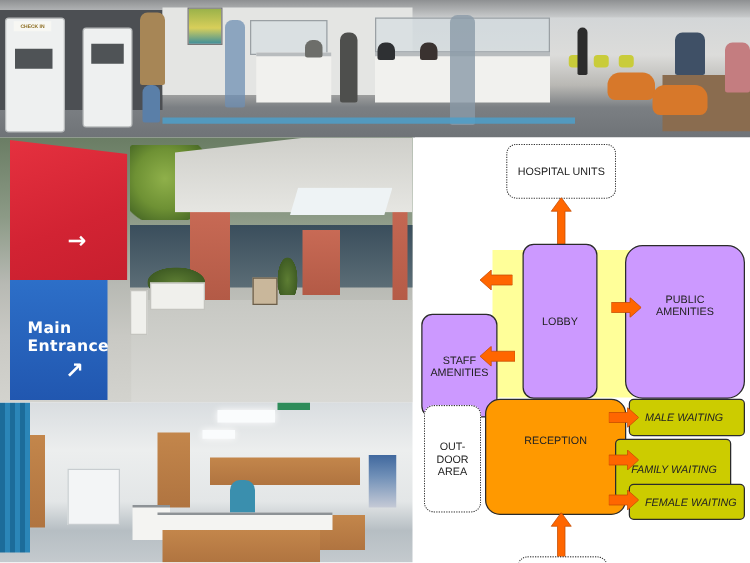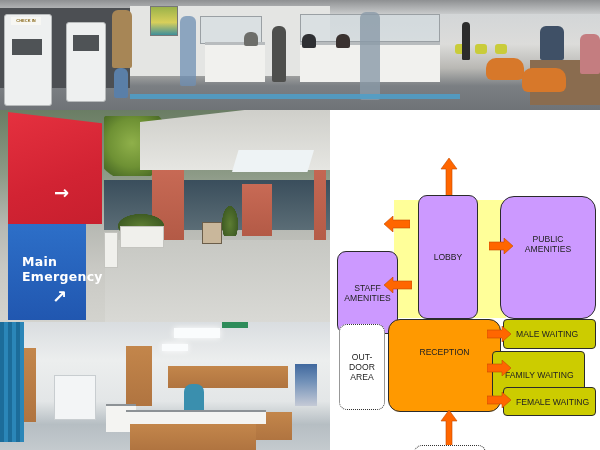--- a/index.html
+++ b/index.html
@@ -53,21 +53,21 @@
     #photo-nurse .doorway { position:absolute; left:54px; top:53px; width:42px; height:45px; background:#f3f5f6; border:1px solid #c8cdd0; }
     #photo-nurse .noticeboard { position:absolute; left:295px; top:42px; width:22px; height:42px; background: linear-gradient(180deg,#40689e,#6f8fb7 40%,#c5cad6); }
     #photo-nurse .green-sign { position:absolute; left:222px; top:0; width:26px; height:6px; background:#2e8c5a; }
 
     
     #diagram { left: 332px; top: 110px; width: 268px; height: 340px; background:#ffffff; }
     .d-node { position:absolute; display:flex; align-items:center; justify-content:center; text-align:center;
       font-family:"Liberation Sans", sans-serif; font-size:8.6px; line-height:10px; color:#222222; text-transform:uppercase; }
     .d-purple { background:#cc99ff; border:1.3px solid #2b2b2b; border-radius:9px; }
     .d-orange { background:#ff9900; border:1.3px solid #2b2b2b; border-radius:12px; }
-    .d-olive  { background:#cccc00; border:1.3px solid #2b2b2b; border-radius:4px; justify-content:flex-start; padding-left:12px; }
+    .d-olive  { background:#cccc00; border:1.3px solid #2b2b2b; border-radius:4px; justify-content:flex-start; padding-left:12px;font-style:italic; }
     .d-dotted { background:#ffffff; border:1.3px dotted #333333; border-radius:8px; }
     .d-yellow { position:absolute; background:#ffff99; }
     .d-arrow { position:absolute; }
   </style>
 </head>
 <body>
 
 <div class="panel" id="photo-lobby">
   <div class="ceiling"></div>
   <div class="wall-left"></div>
@@ -125,21 +125,21 @@
   <div style="position:absolute;left:202px;top:112px;width:20px;height:22px;background:#c9b79b;border:1px solid #6b5e4a;"></div>
   <div class="shrub" style="left:222px;top:96px;width:16px;height:30px;"></div>
 
   <div class="sign">
     <div class="sign-red">
       <div class="sign-arrow" style="left:46px;top:72px;">→</div>
     </div>
     <div class="sign-blue">
       <div class="sign-text" style="left:14px;top:30px;">
         <div>Main</div>
-        <div>Emergency</div>
+        <div>Entrance</div>
       </div>
       <div class="sign-arrow" style="left:44px;top:64px;">↗</div>
     </div>
   </div>
 </div>
 
 <div class="panel" id="photo-nurse">
   <div class="ceilpanel" style="left:174px;top:6px;width:46px;height:10px;"></div>
   <div class="ceilpanel" style="left:162px;top:22px;width:26px;height:7px;"></div>
   <div class="green-sign"></div>
@@ -153,20 +153,23 @@
   <div style="position:absolute;left:184px;top:62px;width:20px;height:30px;background:#3a8fae;border-radius:8px 8px 2px 2px;"></div>
   <div class="counter-top" style="left:106px;top:82px;width:30px;height:28px;"></div>
   <div class="counter-top" style="left:126px;top:88px;width:140px;height:14px;"></div>
   <div class="wood" style="left:130px;top:102px;width:126px;height:26px;"></div>
 </div>
 
 <div class="panel" id="diagram">
 
   <div class="d-yellow" style="left:62px;top:90px;width:112px;height:118px;"></div>
 
+  <div class="d-node d-dotted" style="left:73px;top:5px;width:88px;height:44px;">
+    <span>HOSPITAL UNITS</span>
+  </div>
 
   <svg class="d-arrow" style="left:108px;top:48px;" width="18" height="38" viewBox="0 0 18 38">
     <polygon points="9,0 17,11 12,11 12,38 6,38 6,11 1,11" fill="#ff6600" stroke="#c34b00" stroke-width="0.6"></polygon>
   </svg>
 
 
   <div class="d-node d-purple" style="left:5px;top:141px;width:61px;height:83px;">
     <div>
       <div>STAFF</div>
       <div>AMENITIES</div>

